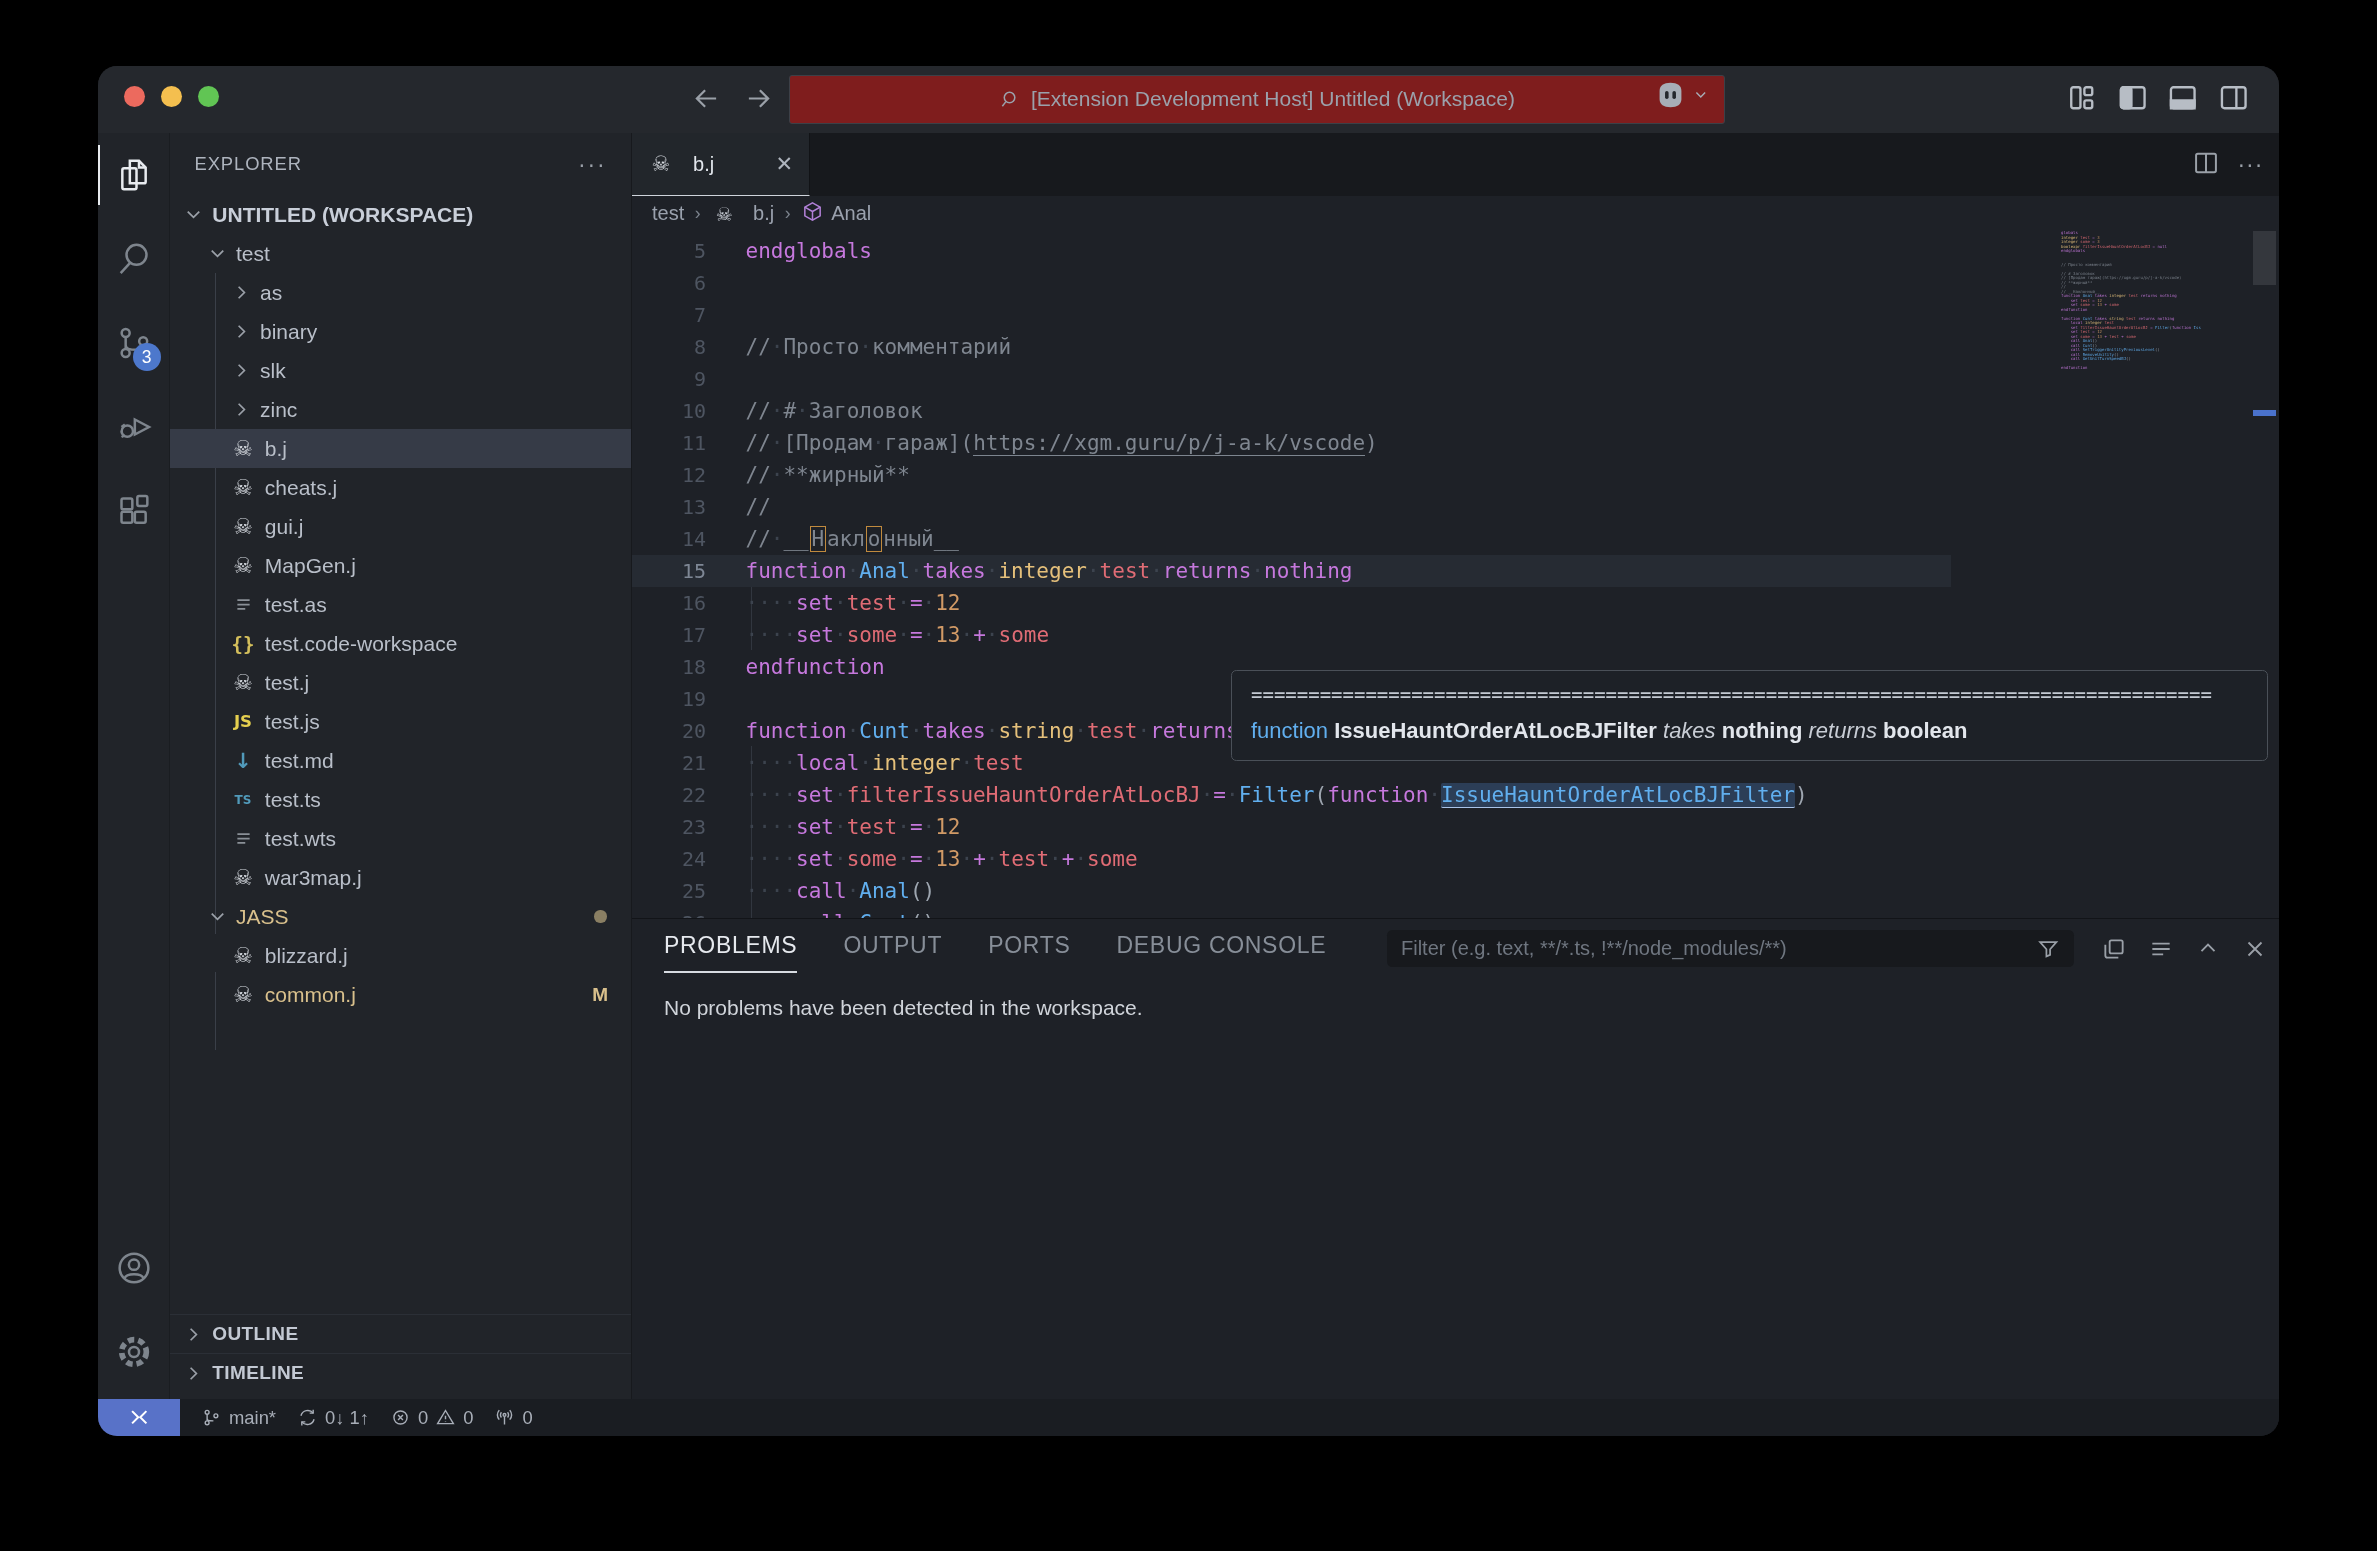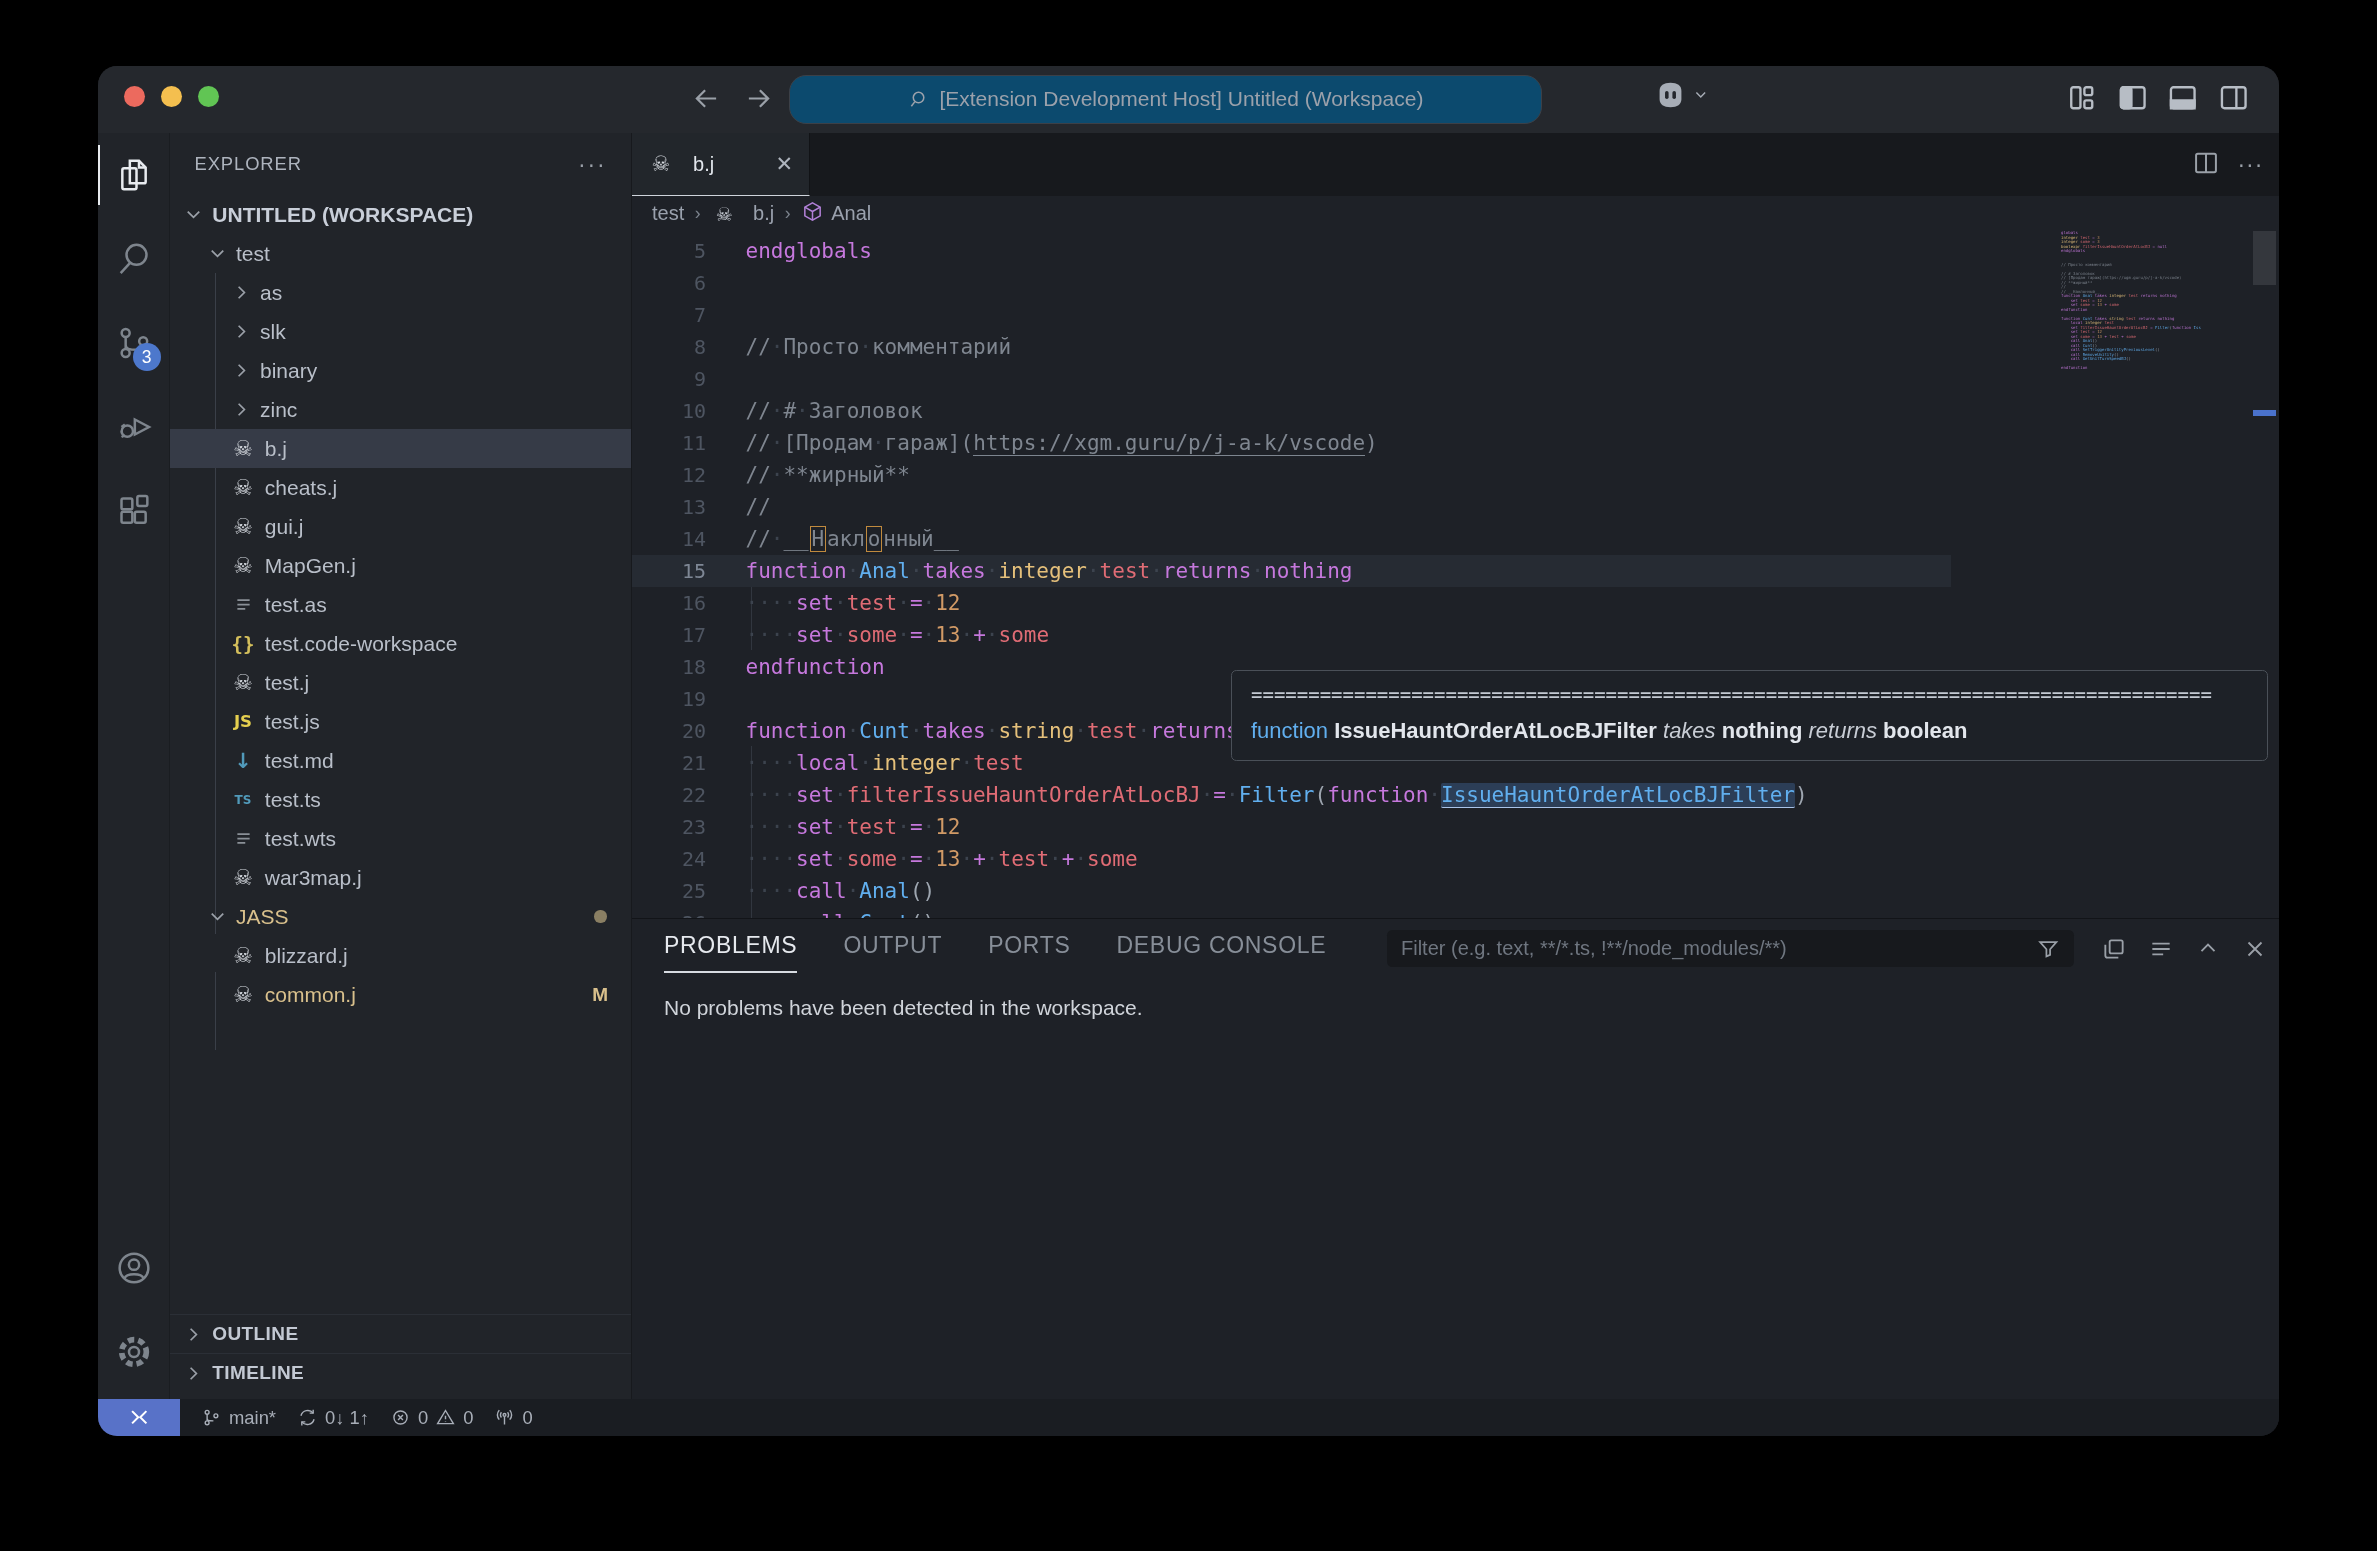--- a/index.html
+++ b/index.html
@@ -7,22 +7,22 @@
   .window { position:absolute; left:98px; top:66px; width:2181px; height:1370px;
     background:#1e2127; border-radius:19px; overflow:hidden;
     box-shadow:0 35px 105px rgba(0,0,0,.8); display:flex; flex-direction:column; }
 
   
   .titlebar { height:67px; background:#25282d; flex:0 0 auto; position:relative; }
   .lights { position:absolute; left:26px; top:20px; display:flex; gap:15.8px; }
   .light { width:21px; height:21px; border-radius:50%; }
   .navarrows { position:absolute; left:592px; top:15.8px; display:flex; gap:19px; color:#9aa0a8; }
   .navarrows svg { width:33px; height:33px; }
-  .searchbox { position:absolute; left:691px; top:8.8px; width:753px; height:49px;
-    background:#0c4a6e; border:0.9px solid #3c4047; border-radius:17px;
+  .searchbox { position:absolute; left:691px; top:8.8px; width:936px; height:49px;
+    background:#7f1d1d; border:0.9px solid #3c4047; border-radius:3px;
     display:flex; align-items:center; justify-content:center; gap:8.8px;
     color:#9ba1ab; font-size:21px; }
   .copilot { position:absolute; left:1556px; top:14px; display:flex; align-items:center; gap:5.3px; color:#a7adb6; }
   .tb-icons { position:absolute; right:30px; top:15.8px; display:flex; gap:19px; color:#b7bdc5; }
   .tb-icons svg { width:31.5px; height:31.5px; }
 
   
   .bodyrow { flex:1 1 auto; display:flex; min-height:0; }
   .activitybar { width:72px; background:#212429; border-right:0.9px solid #1a1d21; display:flex;
     flex-direction:column; align-items:center; position:relative; }
@@ -278,27 +278,27 @@
           <div class="trow" style="padding-left: 60px;">
             <span class="chev"><svg viewBox="0 0 24 24" fill="none" stroke="currentColor" stroke-width="1.8">
                 <path d="M9 6l6 6-6 6"></path>
               </svg></span>
             <span class="lbl">as</span>
           </div>
           <div class="trow" style="padding-left: 60px;">
             <span class="chev"><svg viewBox="0 0 24 24" fill="none" stroke="currentColor" stroke-width="1.8">
                 <path d="M9 6l6 6-6 6"></path>
               </svg></span>
-            <span class="lbl">slk</span>
+            <span class="lbl">binary</span>
           </div>
           <div class="trow" style="padding-left: 60px;">
             <span class="chev"><svg viewBox="0 0 24 24" fill="none" stroke="currentColor" stroke-width="1.8">
                 <path d="M9 6l6 6-6 6"></path>
               </svg></span>
-            <span class="lbl">binary</span>
+            <span class="lbl">slk</span>
           </div>
           <div class="trow" style="padding-left: 60px;">
             <span class="chev"><svg viewBox="0 0 24 24" fill="none" stroke="currentColor" stroke-width="1.8">
                 <path d="M9 6l6 6-6 6"></path>
               </svg></span>
             <span class="lbl">zinc</span>
           </div>
           <div class="trow sel" style="padding-left: 60px;">
             <span class="ticon skull">☠</span>
             <span class="lbl">b.j</span>

